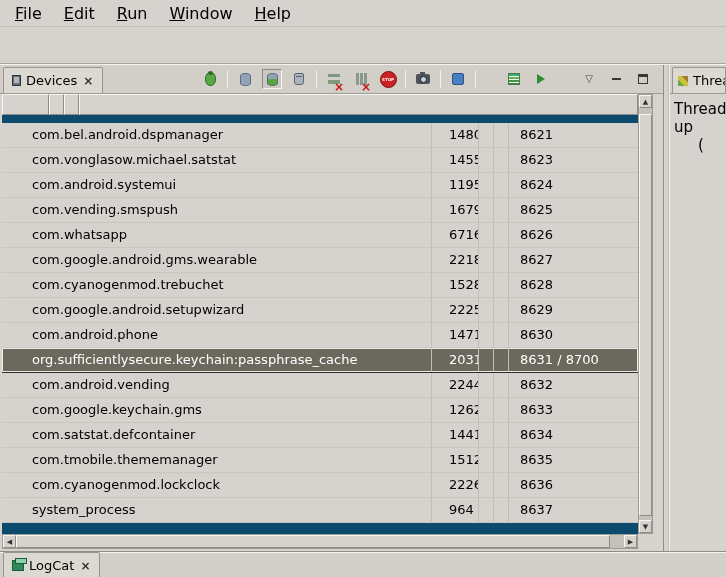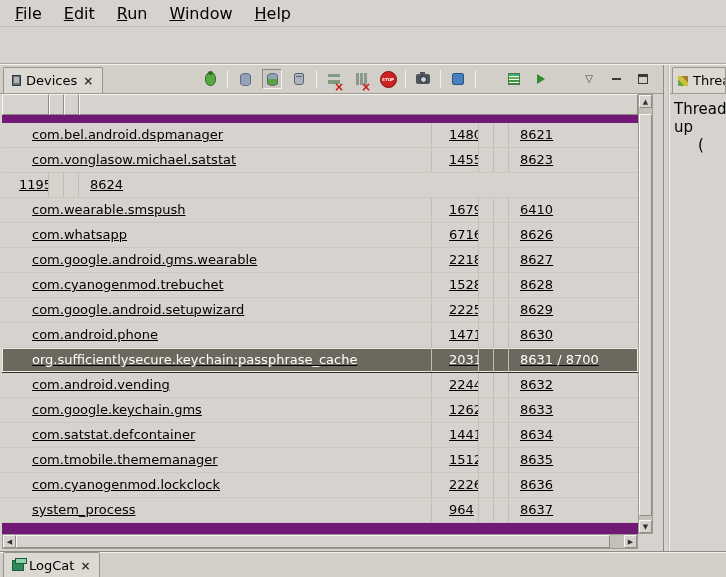--- a/index.html
+++ b/index.html
@@ -64,21 +64,21 @@
   .tablewrap{flex:1;display:flex;min-height:0;margin:0 10px 0 2px;}
   .tcols{flex:1;display:flex;flex-direction:column;min-width:0;}
   .thead{height:21px;display:flex;flex:none;}
   .hc{background:#d6d3ce;border:1px solid;border-color:#f7f6f2 #8e8c84 #8e8c84 #f7f6f2;
     display:flex;align-items:center;font-size:13px;}
   .hc.name{width:430px;padding-left:10px;}
   .hc.pid{width:47px;}
   .hc.c3{width:15px;}
   .hc.c4{width:15px;}
   .hc.port{flex:1;}
-  .rows{flex:1;overflow:hidden;padding-top:8px;background:#701a75;text-decoration:underline;}
+  .rows{flex:1;overflow:hidden;padding-top:8px;background:#0c4a6e;}
   .row{display:flex;height:25px;line-height:24px;border-bottom:1px solid #cac7c0;background:#d6d3ce;}
   .cell{overflow:hidden;white-space:nowrap;border-right:1px solid #c1beb6;}
   .cell.name{width:430px;padding-left:30px;}
   .cell.pid{width:47px;padding-left:17px;}
   .cell.c3{width:15px;}
   .cell.c4{width:15px;}
   .cell.port{flex:1;padding-left:11px;border-right:none;}
   .row.selected{background:var(--sel-bg,#6b685d);color:#fff;
     box-shadow:inset 0 0 0 1px #eceae4;border-bottom:1px solid #2f2e29;}
 
@@ -207,31 +207,32 @@
     <div class="cell port">8621</div>
   </div>
               <div class="row">
     <div class="cell name">com.vonglasow.michael.satstat</div>
     <div class="cell pid">14553</div>
     <div class="cell c3"></div>
     <div class="cell c4"></div>
     <div class="cell port">8623</div>
   </div>
               <div class="row">
+    <div class="cell name">com.android.systemui</div>
     <div class="cell pid">1195</div>
     <div class="cell c3"></div>
     <div class="cell c4"></div>
     <div class="cell port">8624</div>
   </div>
               <div class="row">
-    <div class="cell name">com.wearable.smspush</div>
+    <div class="cell name">com.vending.smspush</div>
     <div class="cell pid">1679</div>
     <div class="cell c3"></div>
     <div class="cell c4"></div>
-    <div class="cell port">6410</div>
+    <div class="cell port">8625</div>
   </div>
               <div class="row">
     <div class="cell name">com.whatsapp</div>
     <div class="cell pid">6716</div>
     <div class="cell c3"></div>
     <div class="cell c4"></div>
     <div class="cell port">8626</div>
   </div>
               <div class="row">
     <div class="cell name">com.google.android.gms.wearable</div>

